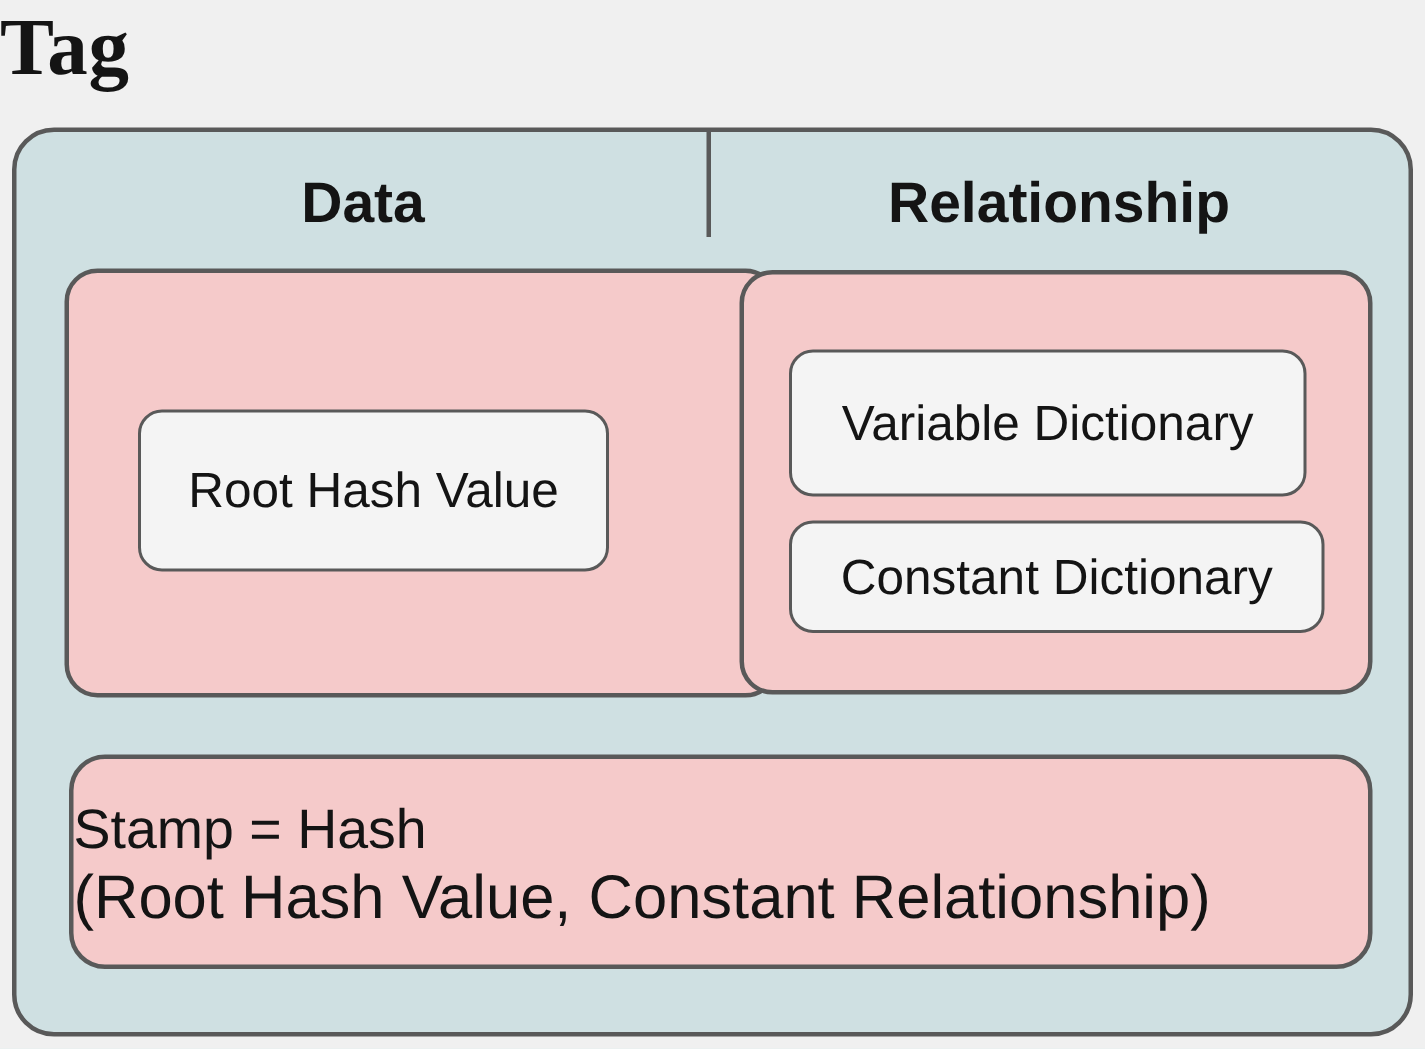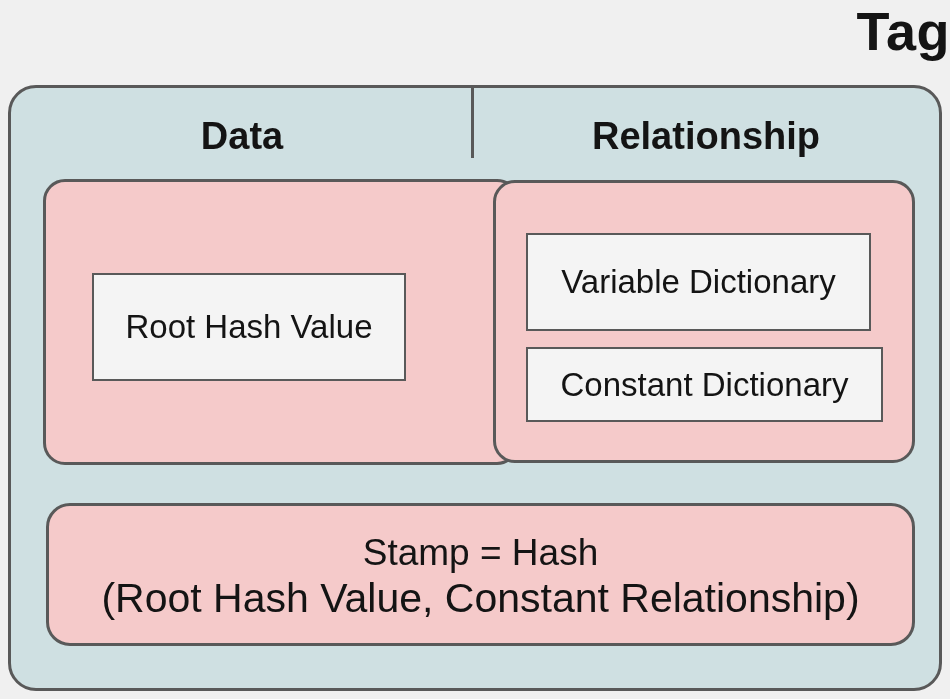--- a/index.html
+++ b/index.html
@@ -13,25 +13,26 @@
     background: var(--background, #f0f0f0);
     font-family: "Liberation Sans", "DejaVu Sans", sans-serif;
     color: var(--text, #141414);
     overflow: hidden;
   }
   .diagram-title {
     position: absolute;
     top: 0px;
     left: 0;
     width: 100%;
-    text-align: right;
+    text-align: left;
     font-size: 54px;
     line-height: 62px;
     font-weight: bold;
     letter-spacing: 0.5px;
+    font-family: Liberation Serif, serif;
   }
   .tag-container {
     position: absolute;
     left: 8px;
     top: 85px;
     width: 934px;
     height: 606px;
     box-sizing: border-box;
     background: var(--container-fill, #cfe0e2);
     border: 3px solid var(--border, #595959);
@@ -73,21 +74,21 @@
     left: 482px;
     top: 92px;
     width: 422px;
     height: 283px;
   }
   .item-box {
     position: absolute;
     box-sizing: border-box;
     background: var(--item-fill, #f4f4f4);
     border: 2.5px solid var(--border, #595959);
-    border-radius: 0;
+    border-radius: 16px;
     display: flex;
     align-items: center;
     justify-content: center;
     font-size: 33px;
     white-space: nowrap;
   }
   .root-hash-box {
     left: 46px;
     top: 91px;
     width: 314px;
@@ -110,21 +111,21 @@
     left: 35px;
     top: 415px;
     width: 869px;
     height: 143px;
     box-sizing: border-box;
     background: var(--panel-fill, #f5caca);
     border: 3px solid var(--border, #595959);
     border-radius: 24px;
     display: flex;
     flex-direction: column;
-    align-items: center;
+    align-items: flex-start;
     justify-content: center;
     gap: 4px;
   }
   .stamp-line1 {
     font-size: 37px;
     line-height: 42px;
     white-space: nowrap;
   }
   .stamp-line2 {
     font-size: 41px;

